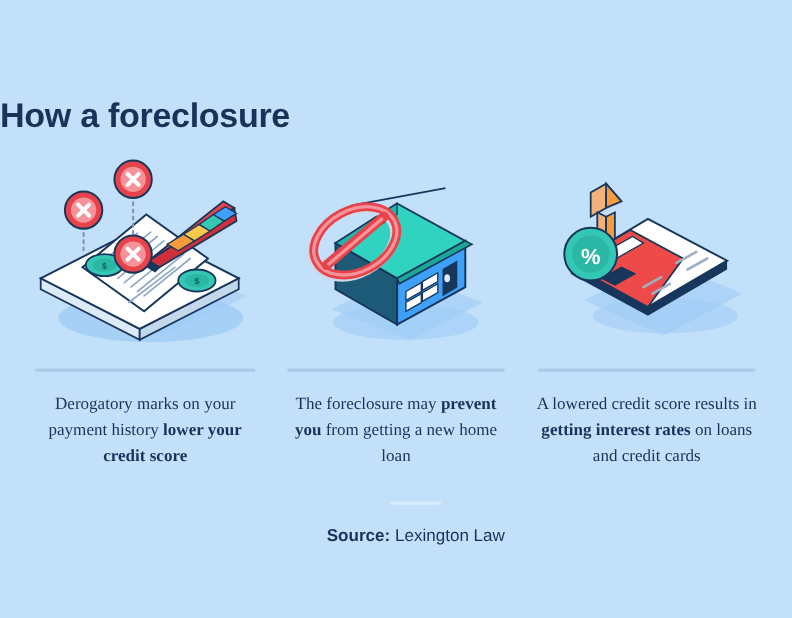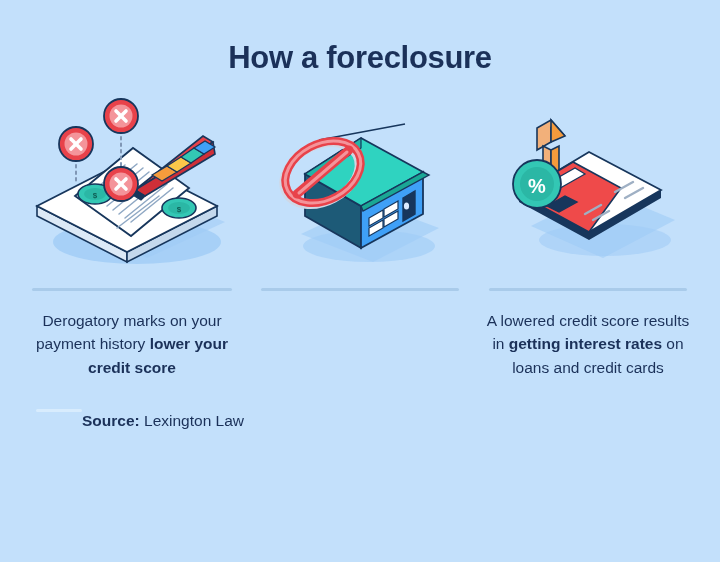--- a/index.html
+++ b/index.html
@@ -12,27 +12,28 @@
 
   body {
     background: #c3e0fb;
     font-family: "Liberation Sans", sans-serif;
     color: #1b3159;
     position: relative;
   }
 
   
   .title {
-    text-align: center;
+    text-align: left;
     padding-top: 38px;
     font-size: 31px;
     font-weight: bold;
     line-height: 1.28;
     letter-spacing: -0.3px;
     color: #1b3159;
+    margin-top: 47px;
   }
   .title .line { display: block; }
 
   
   .columns {
     display: flex;
     margin-top: 24px;
     padding: 0 18px;
   }
   .col {
@@ -60,28 +61,29 @@
   }
   .col:nth-child(2) .divider { width: 198px; }
   .col:nth-child(3) .divider { width: 198px; }
 
   .caption {
     text-align: center;
     font-size: 15.5px;
     line-height: 1.52;
     color: #1b3159;
     max-width: 205px;
+    font-family: Liberation Serif, serif;
   }
   .caption b { font-weight: bold; }
 
   
   .footer {
     margin-top: 30px;
     display: flex;
-    flex-direction: row;
+    flex-direction: column;
     align-items: center;
     margin-left: 36px;
   }
   .footer-rule {
     width: 46px;
     height: 3px;
     border-radius: 2px;
     background: #d8ecfd;
     margin-bottom: 20px;
   }
@@ -217,20 +219,21 @@
         <g>
           <ellipse cx="64" cy="72" rx="40" ry="28" transform="rotate(-28 64 72)" fill="none" stroke="#cfd8e6" stroke-width="8"></ellipse>
           <ellipse cx="66" cy="70" rx="40" ry="28" transform="rotate(-28 66 70)" fill="none" stroke="#e8424a" stroke-width="8"></ellipse>
           <ellipse cx="66" cy="70" rx="40" ry="28" transform="rotate(-28 66 70)" fill="none" stroke="#f4949a" stroke-width="3"></ellipse>
           <line x1="40" y1="92" x2="92" y2="48" stroke="#e8424a" stroke-width="9" stroke-linecap="round"></line>
           <line x1="42" y1="91" x2="90" y2="50" stroke="#f4949a" stroke-width="3" stroke-linecap="round"></line>
         </g>
       </svg>
     </div>
     <div class="divider"></div>
+    <div class="caption"><span>The foreclosure may </span><b>prevent you</b><span> from getting a new home loan</span></div>
   </div>
 
   <div class="col">
     <div class="art">
       <svg width="206" height="170" viewBox="0 0 206 170">
 
         <polygon points="46,124 118,156 190,118 118,88" fill="#9ecbf6" opacity="0.6"></polygon>
         <ellipse cx="120" cy="138" rx="66" ry="16" fill="#9ecbf6" opacity="0.55"></ellipse>
 
         <g>

